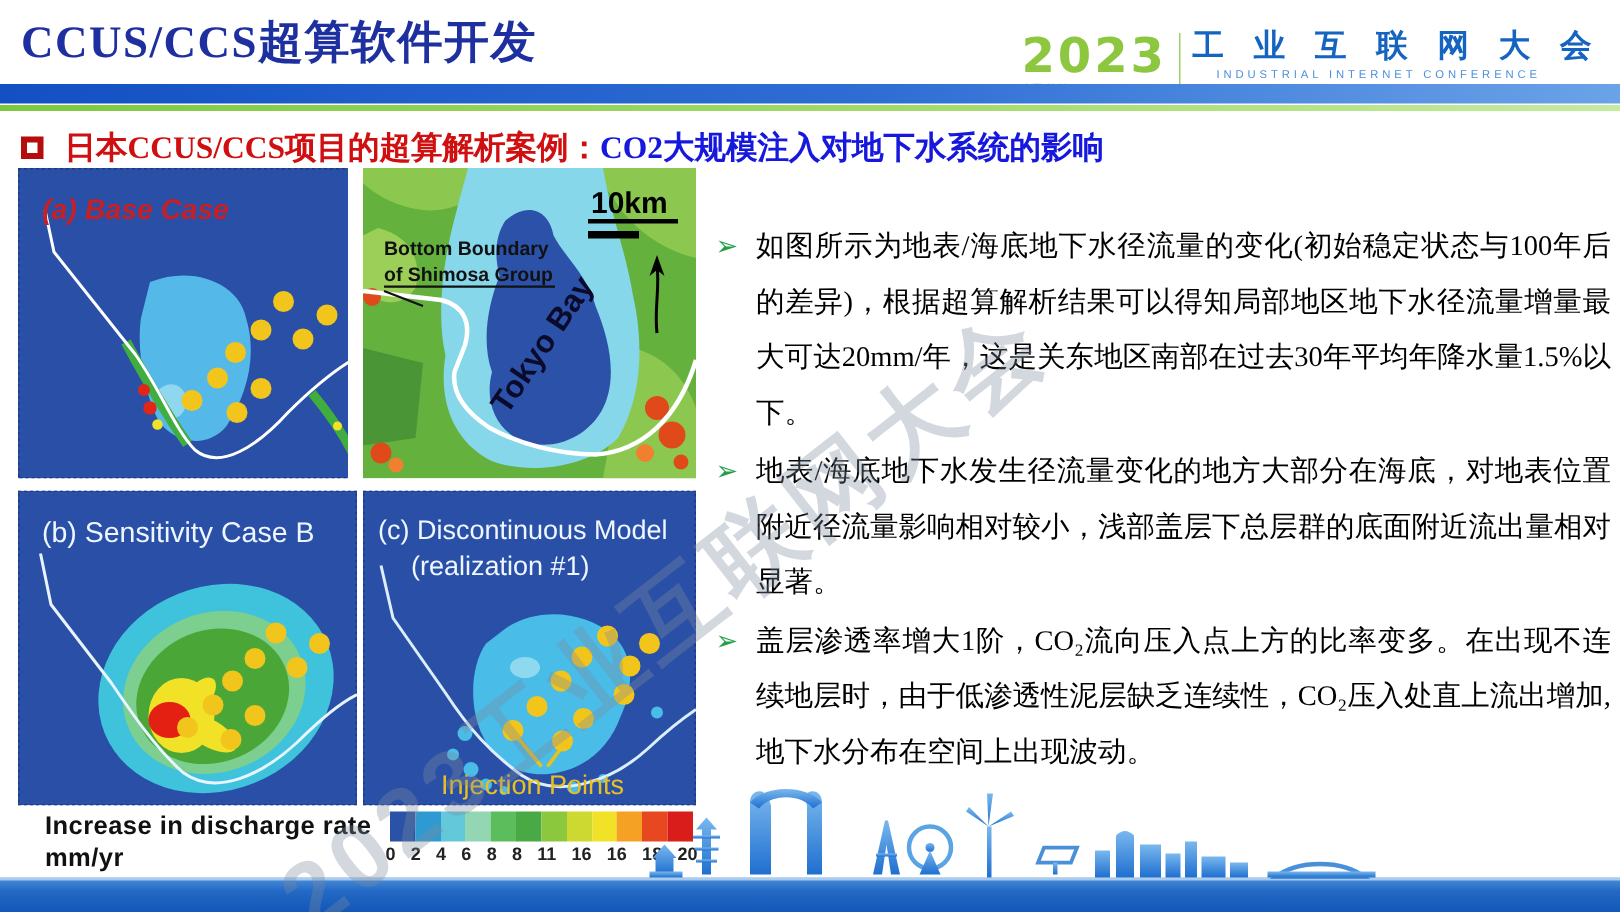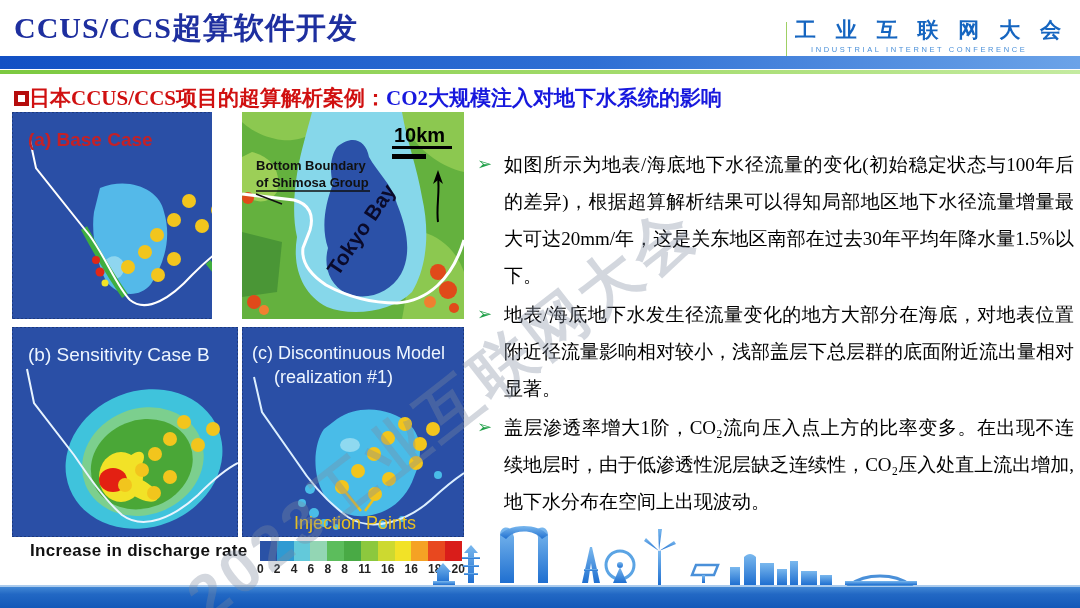--- a/index.html
+++ b/index.html
@@ -31,30 +31,30 @@
   .bar-blue {
     position:absolute; left:0; top:56px; width:1080px; height:13px;
     background:linear-gradient(90deg,#1250c4 0%,#2f6fd4 55%,#6ba3e8 100%);
   }
   .bar-green {
     position:absolute; left:0; top:70px; width:1080px; height:4px;
     background:linear-gradient(90deg,#7cc940,#a5dc6e 60%,#c4eba0);
   }
 
   
-  .heading-row { position:absolute; left:14px; top:84px; display:flex; align-items:center; }
+  .heading-row { position:absolute; left:14px; top:84px; display:flex; align-items:center; gap:14px; }
   .heading-bullet { width:15px; height:15px; border:4px solid #b50d0d; background:#fff; }
   .heading-text { font-size:21px; font-weight:bold; font-family:"Liberation Serif", serif; white-space:nowrap; }
   .heading-red { color:#d01010; }
   .heading-blue { color:#1718dd; }
 
   
   .panel { position:absolute; overflow:hidden; }
   .panel svg { display:block; }
-  #panel-a   { left:12px;  top:112px; width:200px; height:207px; }
+  #panel-a   { left:12px;  top:112px; width:220px; height:207px;font-style:italic; }
   #panel-map { left:242px; top:112px; width:222px; height:207px; }
   #panel-b   { left:12px;  top:327px; width:226px; height:210px; }
   #panel-c   { left:242px; top:327px; width:222px; height:210px; }
 
   
   .legend-title {
     position:absolute; left:30px; top:540px; width:230px;
     font-size:17px; font-weight:bold; color:#111; line-height:1.25;
     letter-spacing:0.3px;
   }
@@ -98,20 +98,24 @@
   }
 
   text { font-family:"Liberation Sans", sans-serif; }
 </style>
 </head>
 <body>
 
 <div class="slide-title">CCUS/CCS超算软件开发</div>
 
 <div class="logo">
+  <div class="logo-left">
+    <div class="logo-year">2023</div>
+    <div class="logo-venue">中国·苏州 8月14日-16日</div>
+  </div>
   <div class="logo-divider"></div>
   <div class="logo-right">
     <div class="logo-cn">工 业 互 联 网 大 会</div>
     <div class="logo-en">INDUSTRIAL INTERNET CONFERENCE</div>
     <div class="logo-tagline">数实融合  数智赋能——高质量推进新型工业化</div>
   </div>
 </div>
 
 <div class="bar-blue"></div>
 <div class="bar-green"></div>
@@ -263,20 +267,21 @@
         <circle cx="133" cy="167" r="7"></circle>
     </g>
     <text x="10" y="32" font-size="18" fill="#eef6ff">(c) Discontinuous Model</text>
     <text x="32" y="56" font-size="18" fill="#eef6ff">(realization #1)</text>
     <text x="52" y="202" font-size="18" fill="#e8c020">Injection Points</text>
   </svg>
 </div>
 
 <div class="legend-title">
   <div>Increase in discharge rate</div>
+  <div>mm/yr</div>
 </div>
 <div class="colorbar-wrap">
   <div class="colorbar">
       <div class="cbcell" style="background: rgb(42, 82, 166);"></div>
       <div class="cbcell" style="background: rgb(47, 154, 210);"></div>
       <div class="cbcell" style="background: rgb(99, 201, 218);"></div>
       <div class="cbcell" style="background: rgb(147, 214, 180);"></div>
       <div class="cbcell" style="background: rgb(92, 189, 92);"></div>
       <div class="cbcell" style="background: rgb(73, 170, 69);"></div>
       <div class="cbcell" style="background: rgb(140, 200, 62);"></div>

